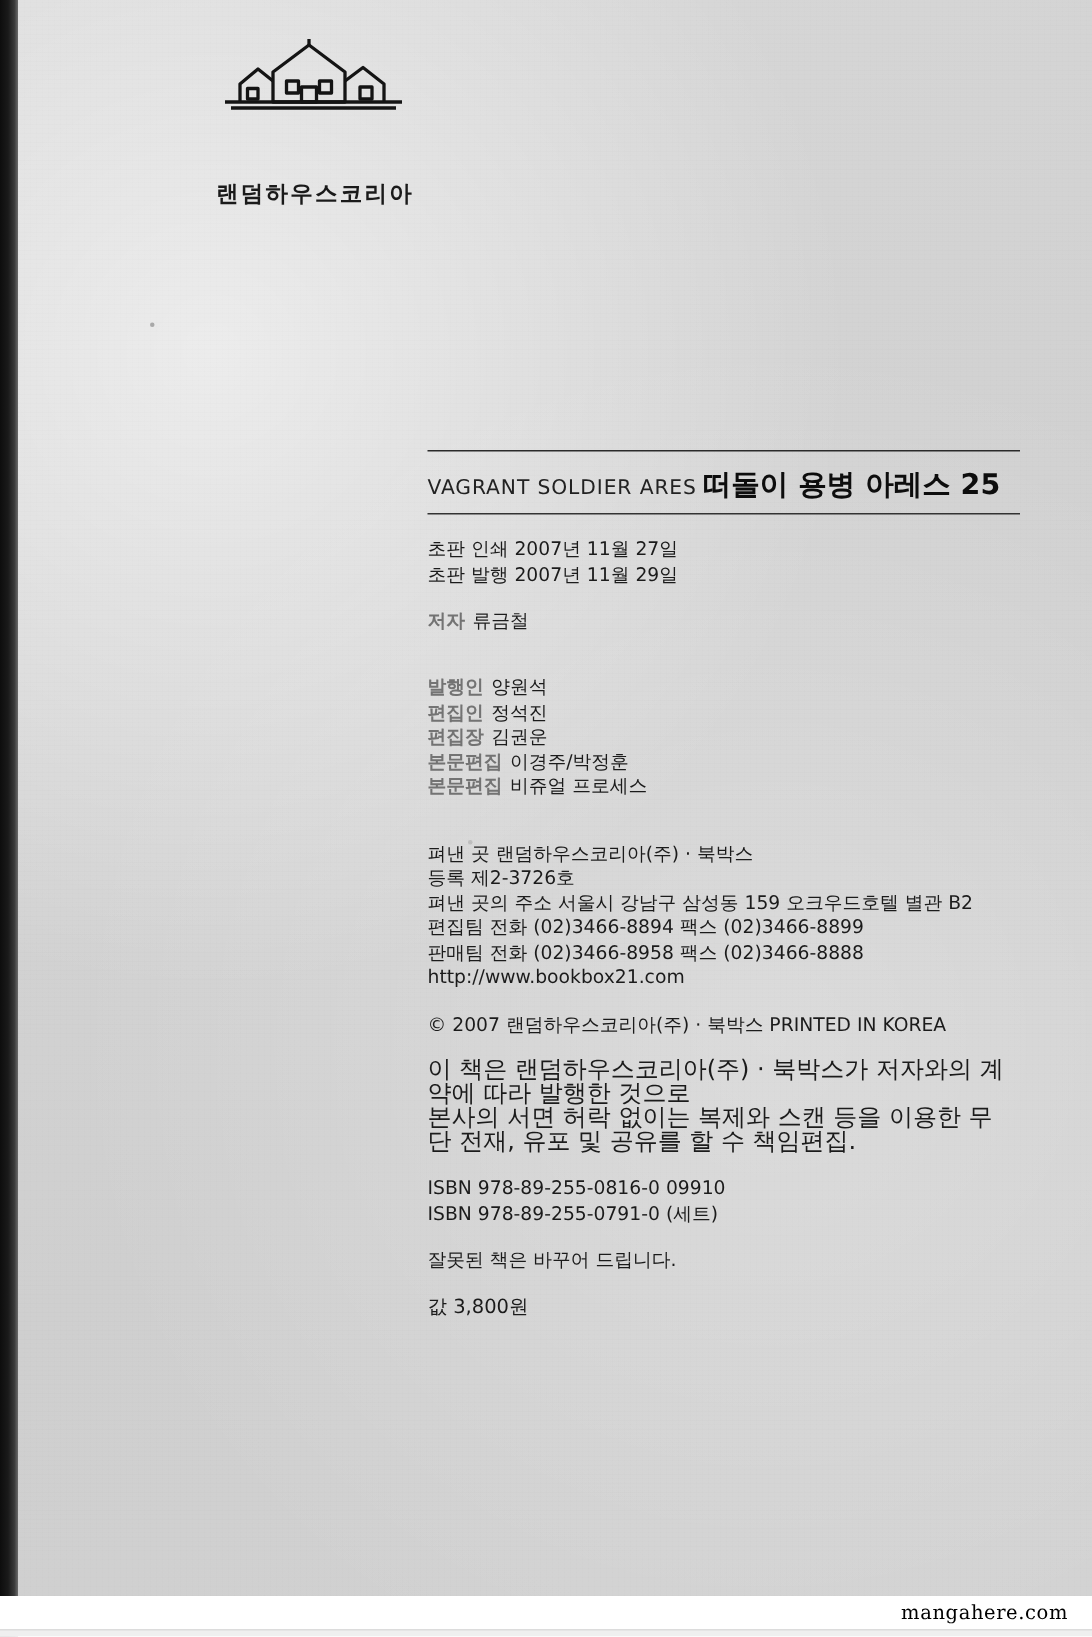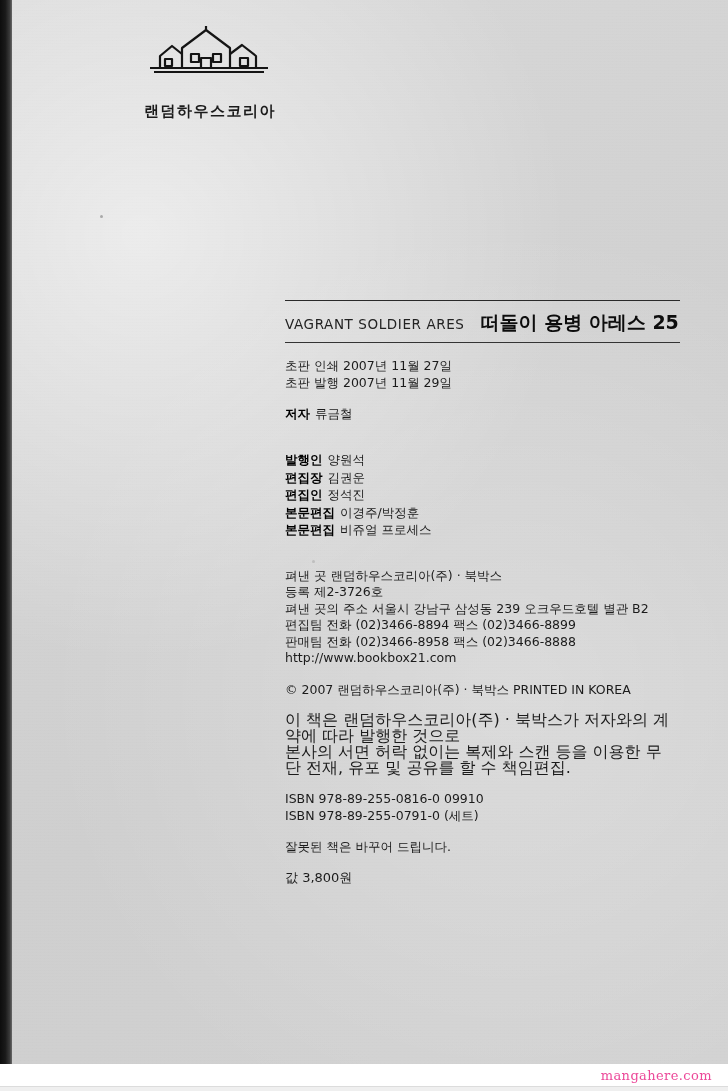--- a/index.html
+++ b/index.html
@@ -63,21 +63,21 @@
     top: 24px;
     width: 180px;
     text-align: center;
   }
   .logo-mark {
     width: 100%;
     height: 72px;
     display: block;
   }
   .logo-text {
-    margin-top: 6px;
+    margin-top: 24px;
     font-size: 15px;
     letter-spacing: 1.5px;
     color: #1a1a1a;
     font-weight: 700;
     font-family: "DejaVu Sans", "Liberation Sans", sans-serif;
   }
 
   
   .colophon {
     position: absolute;
@@ -86,21 +86,21 @@
     width: 400px;
     color: #1b1b1b;
   }
   .rule {
     border-top: 1px solid #2a2a2a;
     width: 395px;
   }
   .title-line {
     display: flex;
     align-items: baseline;
-    gap: 16px;
+    gap: 4px;
     padding: 9px 0 6px 0;
   }
   .title-en {
     font-size: 13.5px;
     letter-spacing: 0.6px;
     color: #222;
     white-space: nowrap;
   }
   .title-ko {
     font-size: 19px;
@@ -116,23 +116,22 @@
   }
   .blk {
     margin: 0 0 14px 0;
     font-size: 12.5px;
     line-height: 17px;
     color: #1b1b1b;
   }
   .blk .row { white-space: nowrap; }
   .lbl {
     font-weight: 700;
-    color: #000000;
+    color: #737373;
     margin-right: 5px;
-    font-family: Liberation Mono, monospace;
   }
   .blk.tight { line-height: 16.5px; margin-top: 28px; }
   .small-note {
     font-size: 16px;
     line-height: 16px;
     width: 390px;
   }
   .price {
     font-size: 13px;
     margin-top: 14px;
@@ -147,21 +146,21 @@
     height: 27px;
     background: #ffffff;
   }
   .watermark {
     position: absolute;
     right: 16px;
     top: 1064px;
     height: 24px;
     line-height: 24px;
     font-size: 13px;
-    color: #ec4899;
+    color: #000000;
     letter-spacing: .4px;
     font-family: "DejaVu Serif", "Liberation Serif", serif;
   }
   .bottom-edge {
     position: absolute;
     left: 0;
     top: 1086px;
     width: 728px;
     height: 5px;
     background: #efefef;
@@ -224,37 +223,37 @@
       <div class="row">
         <span class="lbl">저자</span><span>류금철</span>
       </div>
     </div>
 
     <div class="blk tight">
       <div class="row">
         <span class="lbl">발행인</span><span>양원석</span>
       </div>
       <div class="row">
+        <span class="lbl">편집인</span><span>정석진</span>
+      </div>
+      <div class="row">
         <span class="lbl">편집장</span><span>김권운</span>
-      </div>
-      <div class="row">
-        <span class="lbl">편집인</span><span>정석진</span>
       </div>
       <div class="row">
         <span class="lbl">본문편집</span><span>이경주/박정훈</span>
       </div>
       <div class="row">
         <span class="lbl">본문편집</span><span>비쥬얼 프로세스</span>
       </div>
     </div>
 
     <div class="blk tight">
       <div class="row">펴낸 곳 랜덤하우스코리아(주) · 북박스</div>
       <div class="row">등록 제2-3726호</div>
-      <div class="row">펴낸 곳의 주소 서울시 강남구 삼성동 239 오크우드호텔 별관 B2</div>
+      <div class="row">펴낸 곳의 주소 서울시 강남구 삼성동 159 오크우드호텔 별관 B2</div>
       <div class="row">편집팀 전화 (02)3466-8894 팩스 (02)3466-8899</div>
       <div class="row">판매팀 전화 (02)3466-8958 팩스 (02)3466-8888</div>
       <div class="row">http://www.bookbox21.com</div>
     </div>
 
     <div class="blk">© 2007 랜덤하우스코리아(주) · 북박스 PRINTED IN KOREA</div>
 
     <div class="blk small-note">
       <div>이 책은 랜덤하우스코리아(주) · 북박스가 저자와의 계약에 따라 발행한 것으로</div>
       <div>본사의 서면 허락 없이는 복제와 스캔 등을 이용한 무단 전재, 유포 및 공유를 할 수 책임편집.</div>

